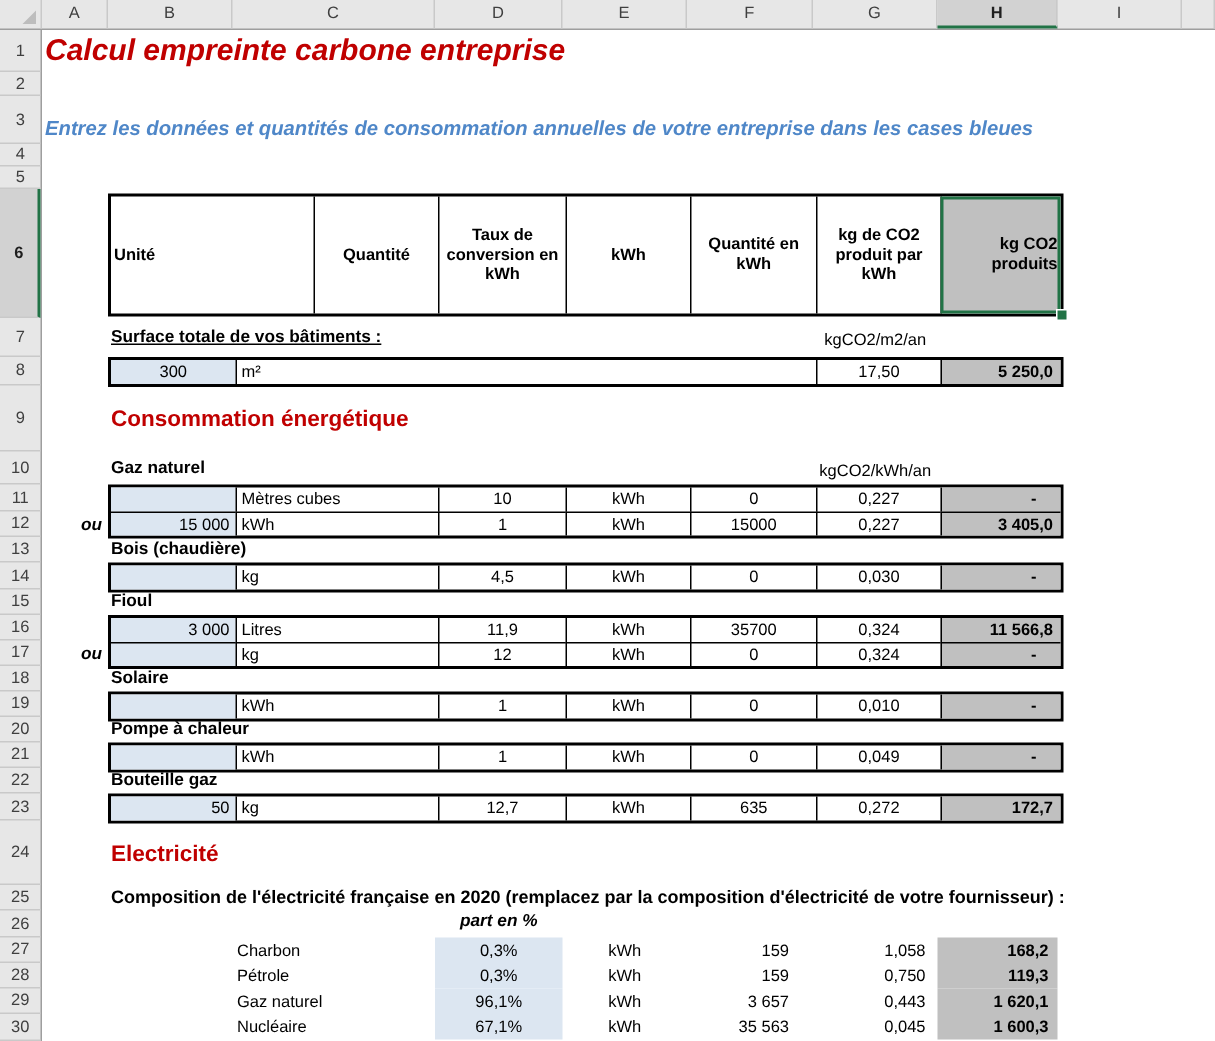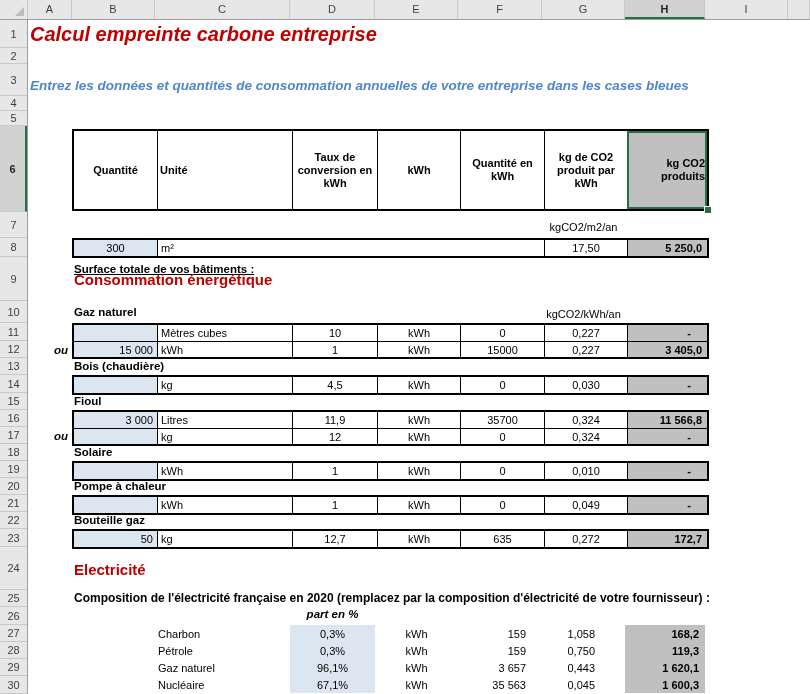--- a/index.html
+++ b/index.html
@@ -18,21 +18,21 @@
   .rowbar{position:absolute;left:0;top:20px;width:28px;height:674px;background:#E7E7E7;
           border-right:1px solid #9E9E9E;box-sizing:border-box;}
   .rowcell{width:27px;text-align:center;color:#3F3F3F;border-bottom:1px solid #C9C9C9;box-sizing:border-box;}
   .rowcell.sel{background:#D2D2D2;border-right:2px solid #217346;color:#1F1F1F;font-weight:bold;}
   
   .abs{position:absolute;}
   .title{font-size:20px;font-weight:bold;font-style:italic;color:#C00000;white-space:nowrap;}
   .instruction{font-size:13.5px;font-weight:bold;font-style:italic;color:#4F87C8;white-space:nowrap;overflow:hidden;}
   .section{font-size:15px;font-weight:bold;color:#C00000;white-space:nowrap;}
   .glabel{font-weight:bold;font-size:11.5px;white-space:nowrap;}
-  .ulabel{text-decoration:underline;margin-top:44px;}
+  .ulabel{text-decoration:underline;}
   .unithdr{width:83px;text-align:center;font-size:11px;}
   .oulbl{width:28px;text-align:right;font-weight:bold;font-style:italic;font-size:11.5px;}
   .subtitle{font-weight:bold;font-size:12px;white-space:nowrap;}
   .sharehdr{width:85px;text-align:center;font-weight:bold;font-style:italic;font-size:11.5px;}
   
   .tbl{position:absolute;left:72px;width:637px;border:2px solid #000;box-sizing:border-box;background:#fff;}
   .trow{display:flex;}
   .trow + .trow .cell{border-top:1px solid #000;}
   .cell{height:16px;display:flex;align-items:center;box-sizing:border-box;border-left:1px solid #000;overflow:hidden;}
   .cell:first-child{border-left:none;}
@@ -45,21 +45,21 @@
   .lft{padding-left:3px;}
   .rgt{justify-content:flex-end;padding-right:4px;}
   .res{justify-content:flex-end;padding-right:5px;font-weight:bold;background:#C0C0C0;padding-left:20px;}
   .res.dash{padding-right:16px;}
   .selcell{outline:2px solid #217346;outline-offset:-2px;position:relative;text-align:right;}
   .handle{position:absolute;right:-4px;bottom:-4px;width:6px;height:6px;background:#217346;border:1px solid #fff;}
   
   .erow{position:absolute;left:155px;display:flex;height:17px;}
   .ecell{height:17px;display:flex;align-items:center;box-sizing:border-box;overflow:hidden;}
   .eF{justify-content:flex-end;padding-right:16px;}
-  .eG{justify-content:flex-end;padding-right:30px;}
+  .eG{justify-content:flex-end;padding-right:8px;}
   .eH{justify-content:flex-end;padding-right:6px;font-weight:bold;background:#C0C0C0;}
 </style>
 </head>
 <body>
 
 <div class="sheet">
 
   <div class="colbar">
     <div class="corner"></div>
     <div class="colcell" style="width:44px">A</div>
@@ -106,22 +106,22 @@
     <div class="rowcell" style="height:17px;line-height:17px">29</div>
     <div class="rowcell" style="height:18px;line-height:18px">30</div>
   </div>
 
   <div class="abs title" style="left:30px;top:23px">Calcul empreinte carbone entreprise</div>
 
   <div class="abs instruction" style="left:30px;top:78px;right:0">Entrez les données et quantités de consommation annuelles de votre entreprise dans les cases bleues</div>
 
   <div class="tbl" style="top:129px">
     <div class="trow">
+      <div class="cell hcell cC" style="align-items:flex-start;text-align:left">Unité</div>
       <div class="cell hcell cB">Quantité</div>
-      <div class="cell hcell cC" style="align-items:flex-start;text-align:left">Unité</div>
       <div class="cell hcell cD">Taux de conversion en kWh</div>
       <div class="cell hcell cE">kWh</div>
       <div class="cell hcell cF">Quantité en kWh</div>
       <div class="cell hcell cG">kg de CO2 produit par kWh</div>
       <div class="cell hcell cH gray selcell">kg CO2 produits</div>
     </div>
     <div class="handle" style="right:-5px;bottom:-5px"></div>
   </div>
 
   <div class="abs glabel ulabel" style="left:74px;top:219px">Surface totale de vos bâtiments :</div>

